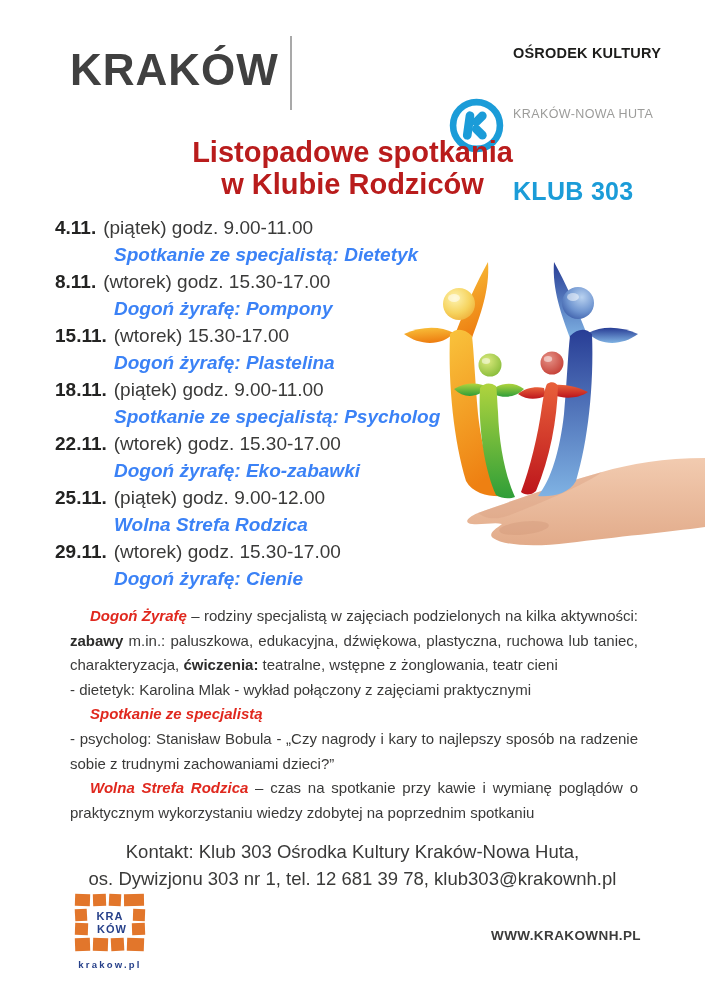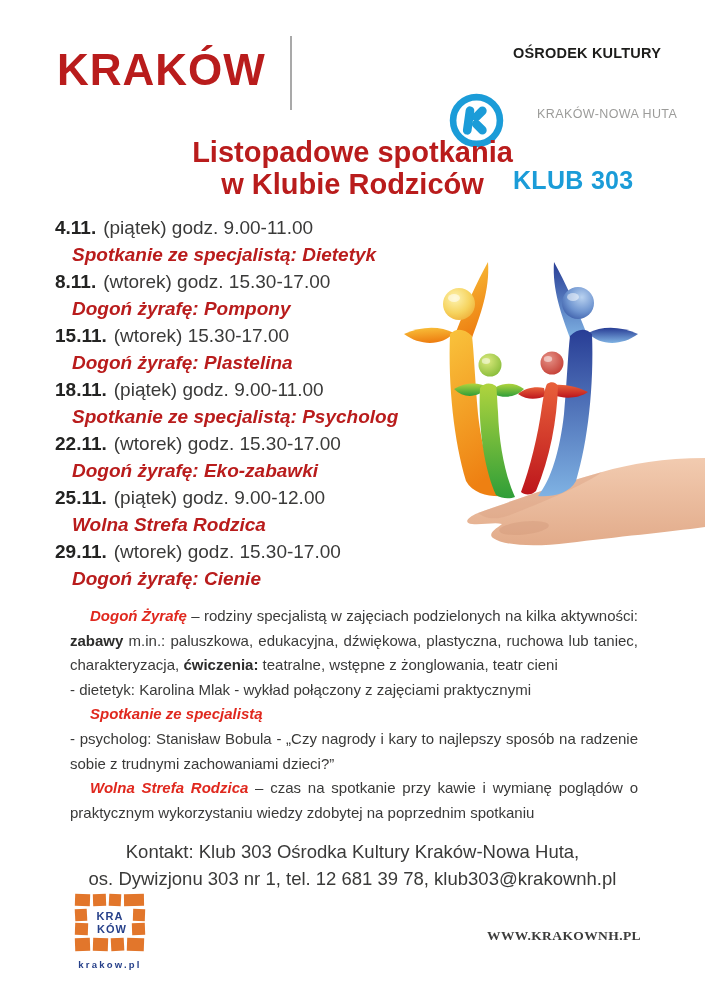--- a/index.html
+++ b/index.html
@@ -1,58 +1,58 @@
 <!DOCTYPE html>
 <html><head>
 <meta charset="utf-8">
 <style>
   html,body{margin:0;padding:0;background:#ffffff;}
   .page{position:relative;width:705px;height:1000px;background:#ffffff;overflow:hidden;
         font-family:"Liberation Sans",sans-serif;}
 
   
-  .city-logo{position:absolute;left:57px;top:40px;font-size:44px;font-weight:600;
-             letter-spacing:1px;color:#b91c1c;line-height:60px;text-align:right;}
+  .city-logo{position:absolute;left:70px;top:40px;font-size:44px;font-weight:600;
+             letter-spacing:1px;color:#404040;line-height:60px;text-align:right;}
   .hdr-divider{position:absolute;left:290px;top:36px;width:2px;height:74px;background:#a9a9a9;}
   .org{position:absolute;left:449px;top:45px;display:flex;align-items:center;gap:9px;}
   .org-text{display:flex;flex-direction:column;gap:44px;}
   .org-l1{font-size:14.5px;font-weight:800;color:#1d1d1b;letter-spacing:0.2px;}
-  .org-l2{font-size:12.5px;color:#9c9c9a;letter-spacing:0.4px;margin-top:2px;margin-left:24px;}
-  .org-l3{font-size:25px;font-weight:800;color:#1b9cd8;margin-top:1px;letter-spacing:0.3px;}
+  .org-l2{font-size:12.5px;color:#9c9c9a;letter-spacing:0.4px;margin-top:2px;}
+  .org-l3{font-size:25px;font-weight:800;color:#1b9cd8;margin-top:12px;letter-spacing:0.3px;}
 
   
   .title{position:absolute;top:136px;left:0;width:100%;text-align:center;color:#b91c1c;
          font-size:29px;font-weight:800;line-height:32px;}
 
   
   .schedule{position:absolute;top:214px;left:0;width:100%;z-index:2;}
   .srow{height:27px;line-height:27px;font-size:19px;color:#3a3a39;white-space:nowrap;}
   .srow.date{padding-left:55px;}
   .srow .d{font-weight:700;color:#232322;margin-right:7px;}
-  .srow.act{padding-left:72px;color:#b91c1c;font-weight:700;font-style:italic;}
+  .srow.act{padding-left:72px;color:#3b82f6;font-weight:700;font-style:italic;margin-left:42px;}
 
   
   .illustration{position:absolute;left:398px;top:256px;z-index:1;}
 
   
   .descriptions{position:absolute;left:70px;top:604px;width:568px;z-index:2;}
   .desc{margin:0;font-size:15px;line-height:24.6px;color:#3a3a39;text-align:justify;}
   .lead{color:#e0281e;font-weight:700;font-style:italic;margin-left:20px;}
   .desc b{font-weight:700;color:#2d2d2c;}
 
   
   .contact{position:absolute;left:0;top:818px;width:100%;text-align:center;
            font-size:18.5px;line-height:27px;color:#3a3a39;margin-top:20px;}
 
   
   .mosaic{position:absolute;left:72px;top:892px;width:76px;text-align:center;}
   .mosaic-url{font-size:9.5px;letter-spacing:2.2px;color:#27418a;margin-top:1px;
               font-weight:600;}
   .website{position:absolute;right:64px;top:928px;font-size:13.5px;font-weight:700;
-           letter-spacing:0.4px;color:#3c3c3b;font-family:Liberation Serif, serif;}
+           letter-spacing:0.4px;color:#3c3c3b;}
 </style>
 </head>
 <body>
 
 <div class="page">
 
   <div class="city-logo">KRAKÓW</div>
   <div class="hdr-divider"></div>
 
   <div class="org">

